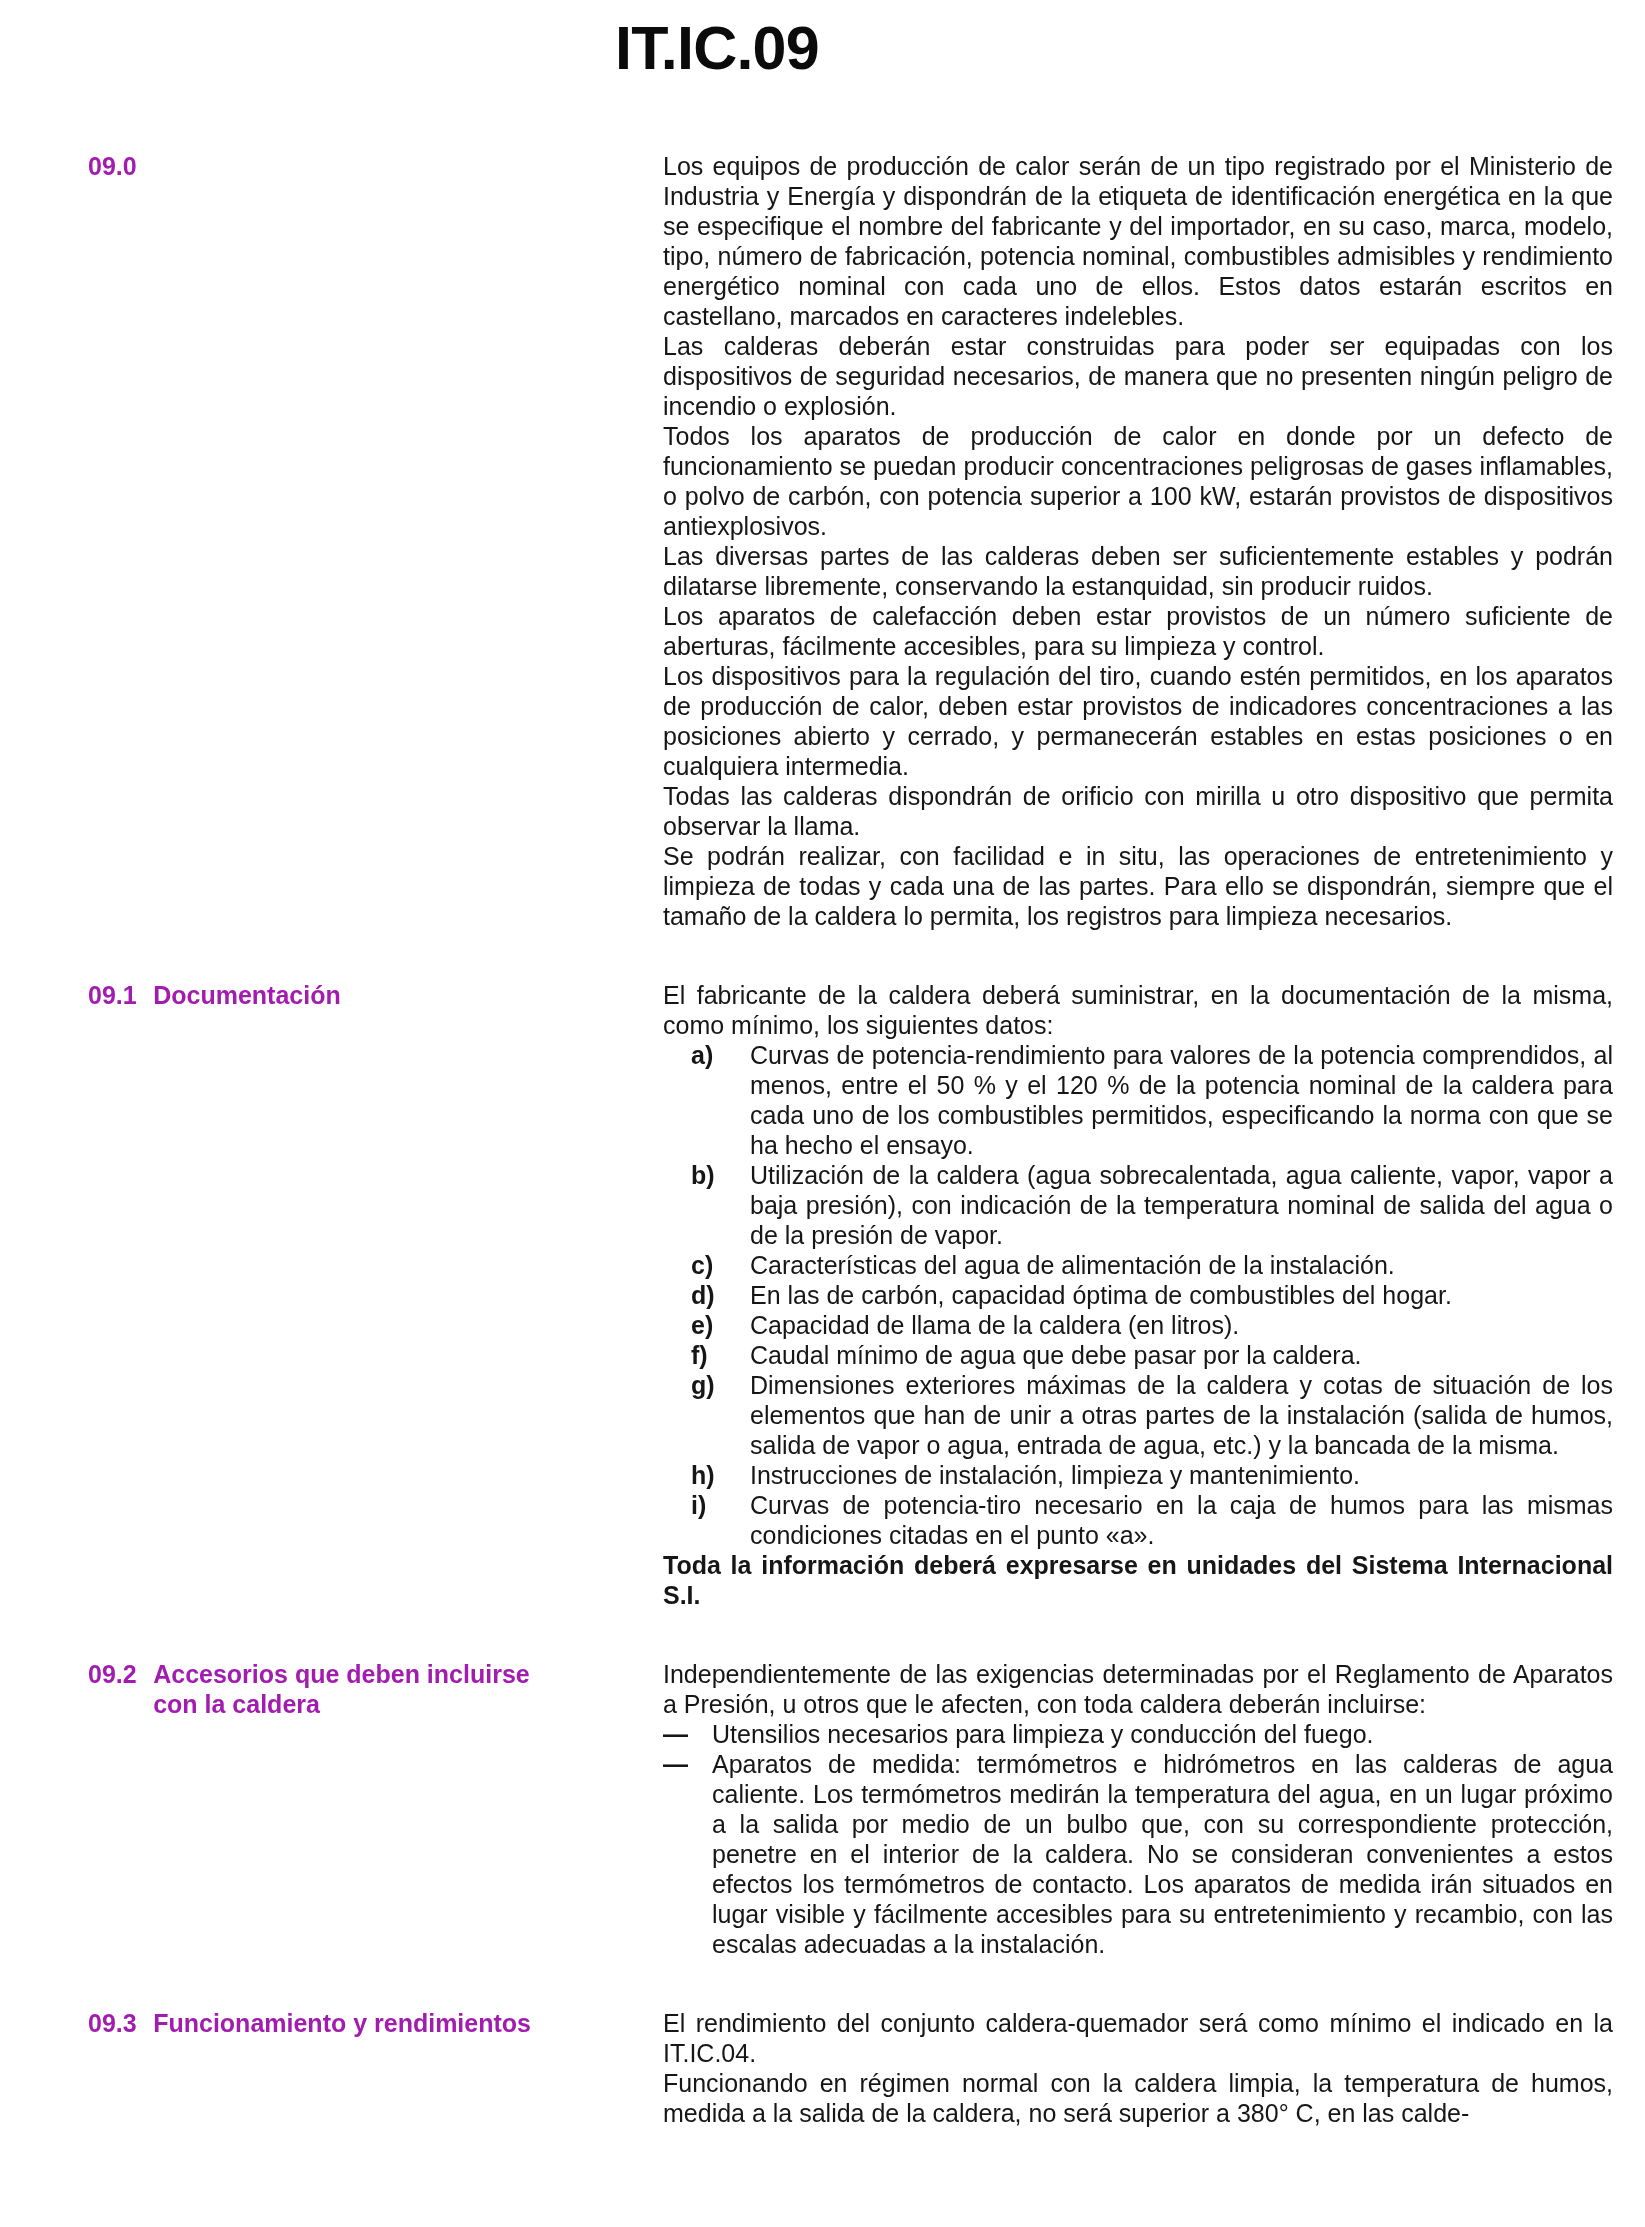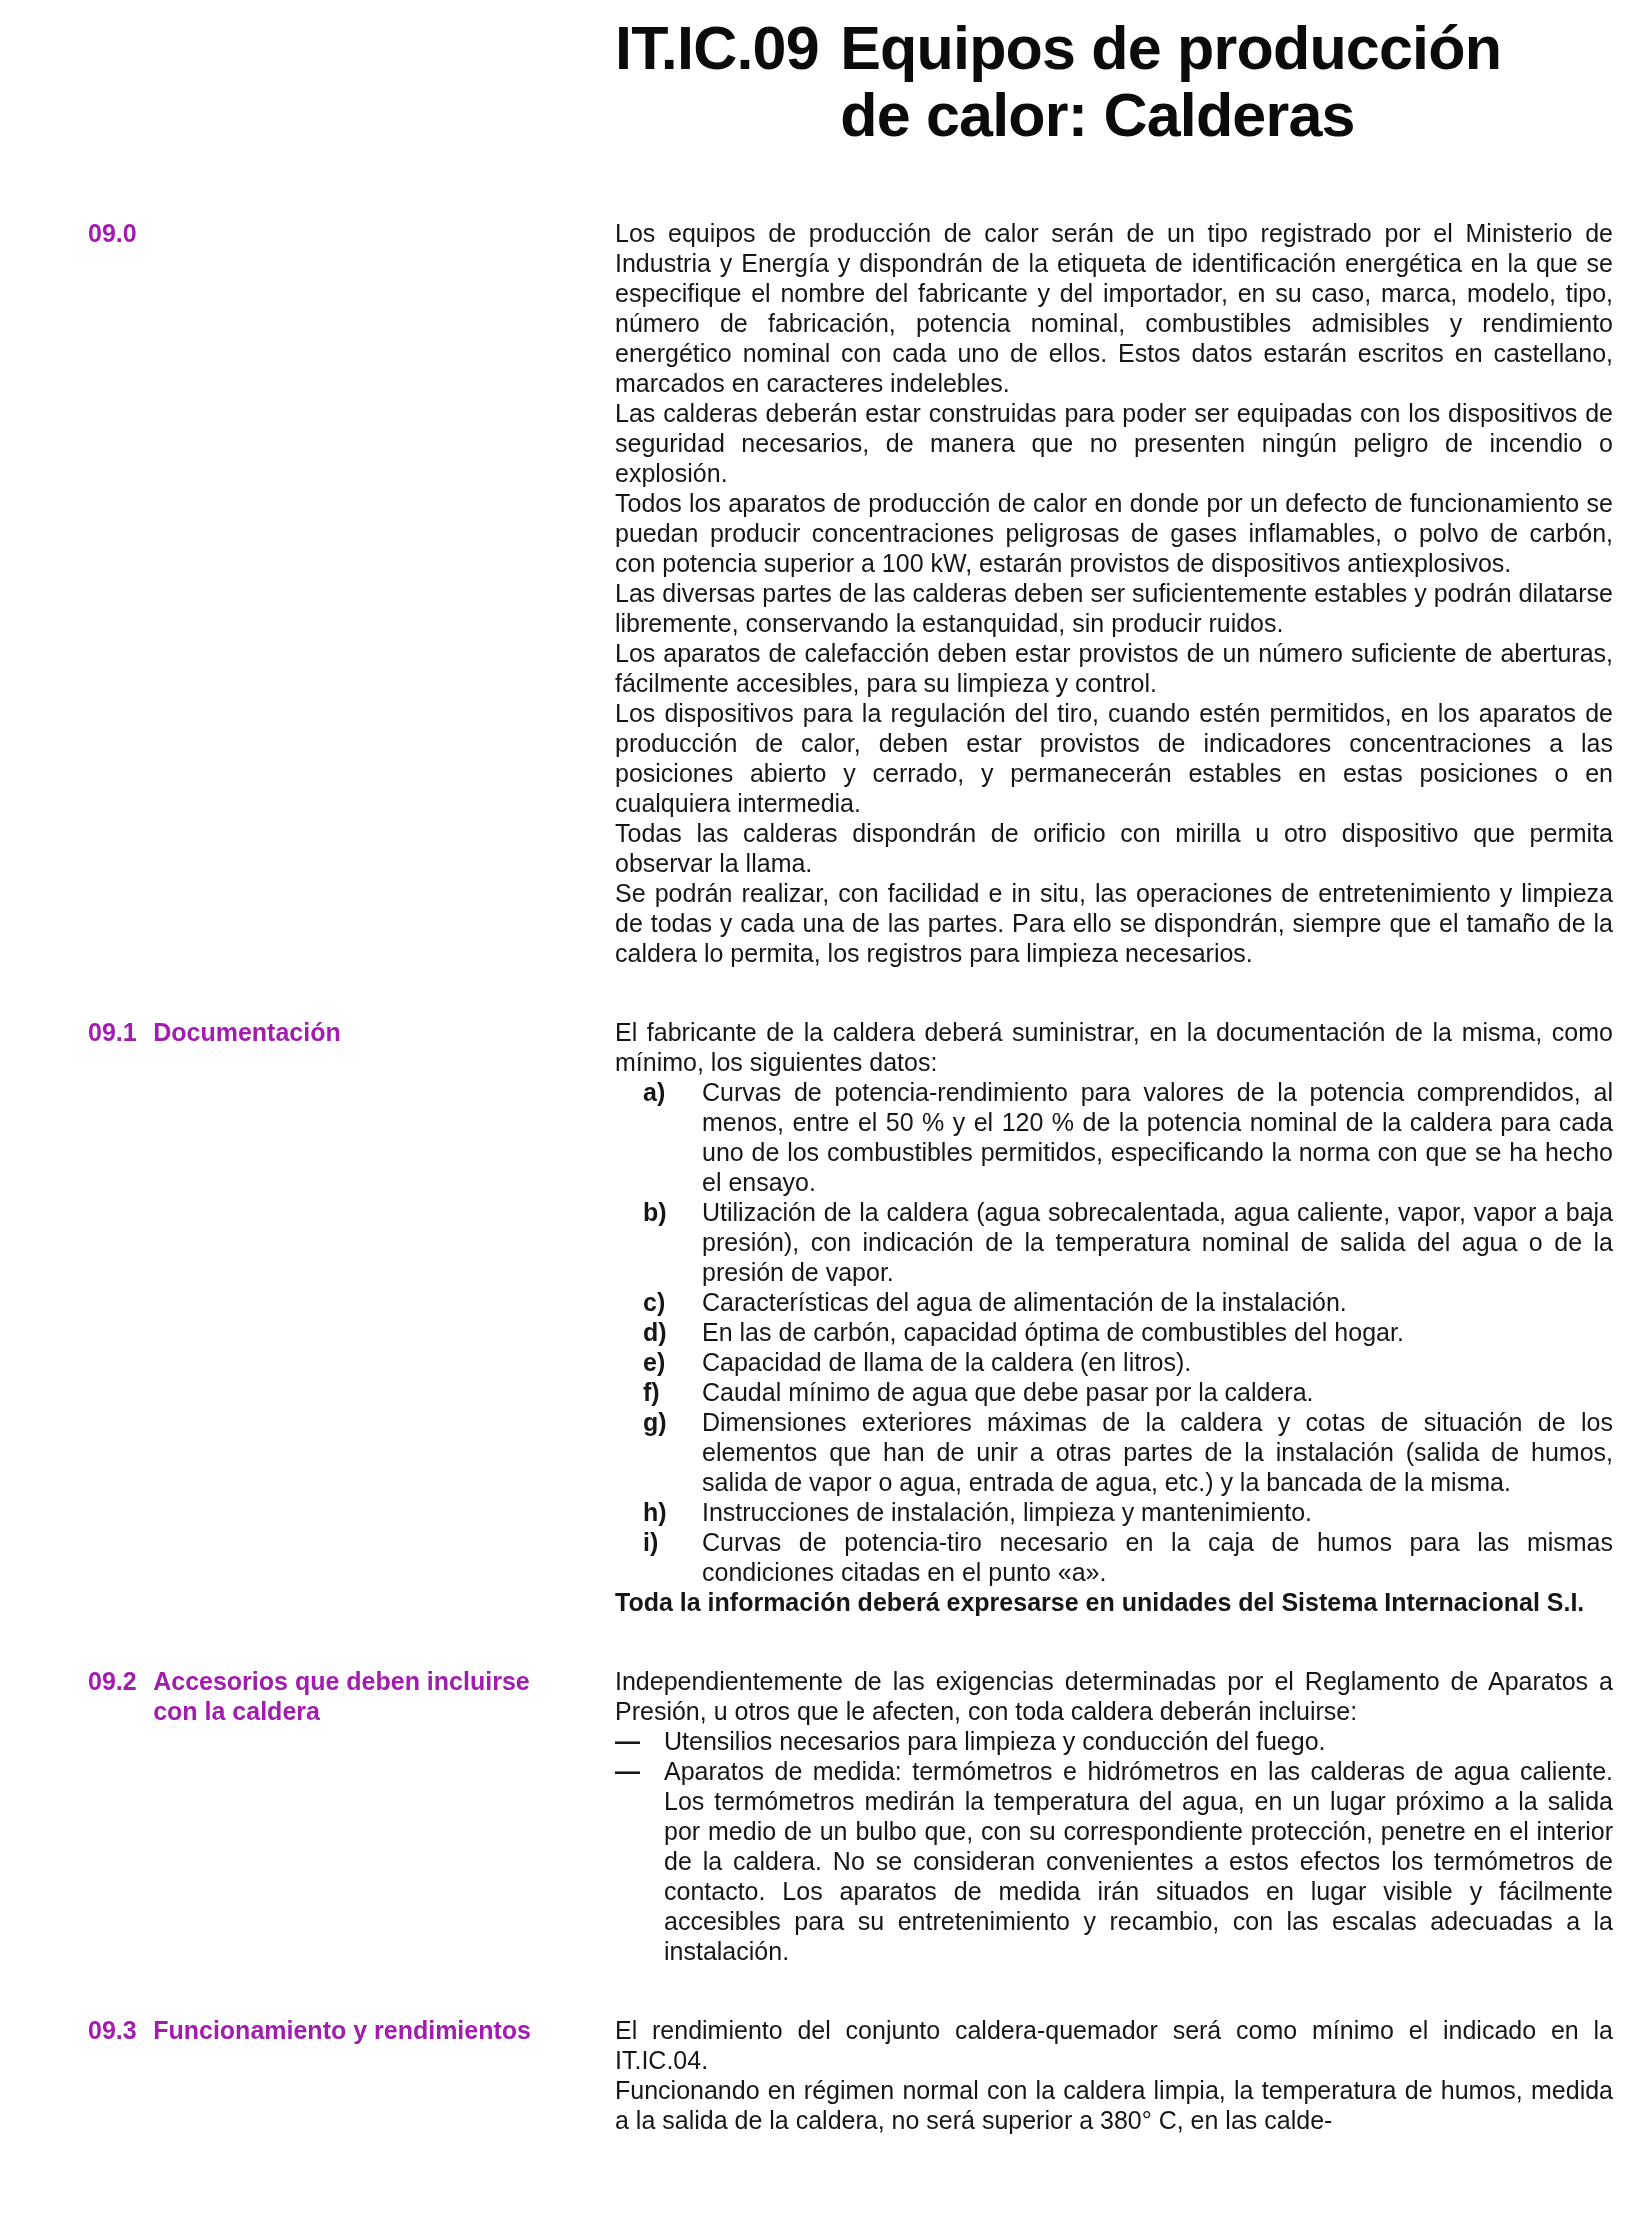--- a/index.html
+++ b/index.html
@@ -46,20 +46,21 @@
     gap: 16.5px;
     font-weight: 700;
     padding-right: 58px;
     color: #a21caf;
   }
   .side .num { flex: 0 0 auto; }
   .side .lbl { max-width: 387px; }
   .main {
     text-align: justify;
     color: #161616;
+    margin-left: 48px;
   }
   .main p { margin: 0; }
   
   .item {
     position: relative;
     padding-left: 87px;
   }
   .item .ilabel {
     position: absolute;
     left: 28px;
@@ -79,21 +80,20 @@
     font-weight: 700;
   }
 </style>
 </head>
 <body>
 
 <div class="page">
 
   <header class="title">
     <span class="title-code">IT.IC.09</span>
-    <span class="title-text">Equipos de producción de calor: Calderas</span>
   </header>
 
   <section class="section">
     <div class="side">
       <span class="num">09.0</span>
     </div>
     <div class="main">
       <p>Los equipos de producción de calor serán de un tipo registrado por el Ministerio de Industria y Energía y dispondrán de la etiqueta de identificación energética en la que se especifique el nombre del fabricante y del importador, en su caso, marca, modelo, tipo, número de fabricación, potencia nominal, combustibles admisibles y rendimiento energético nominal con cada uno de ellos. Estos datos estarán escritos en castellano, marcados en caracteres indelebles.</p>
       <p>Las calderas deberán estar construidas para poder ser equipadas con los dispositivos de seguridad necesarios, de manera que no presenten ningún peligro de incendio o explosión.</p>
       <p>Todos los aparatos de producción de calor en donde por un defecto de funcionamiento se puedan producir concentraciones peligrosas de gases inflamables, o polvo de carbón, con potencia superior a 100 kW, estarán provistos de dispositivos antiexplosivos.</p>

